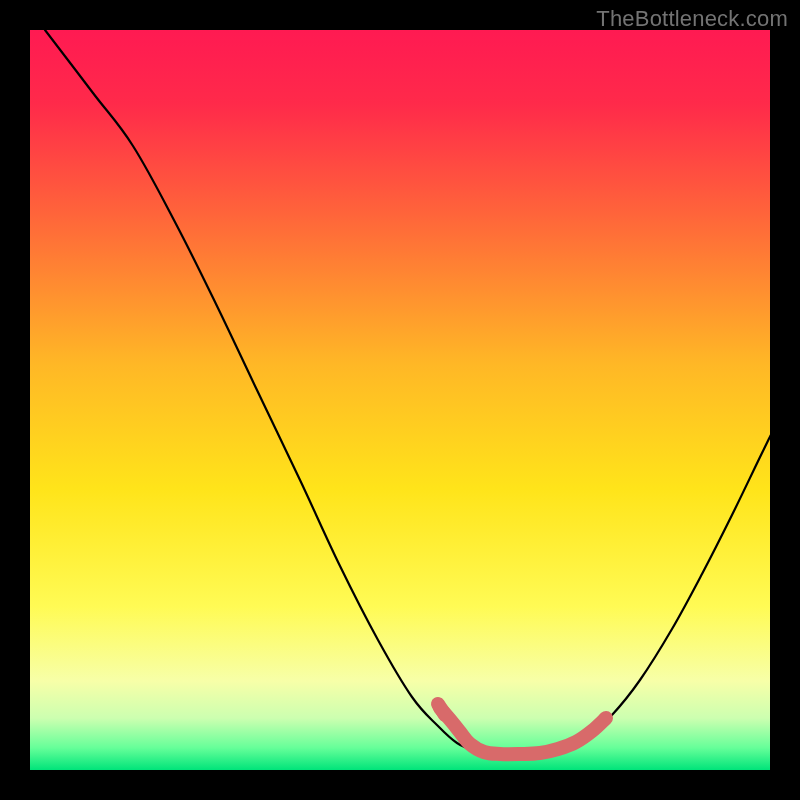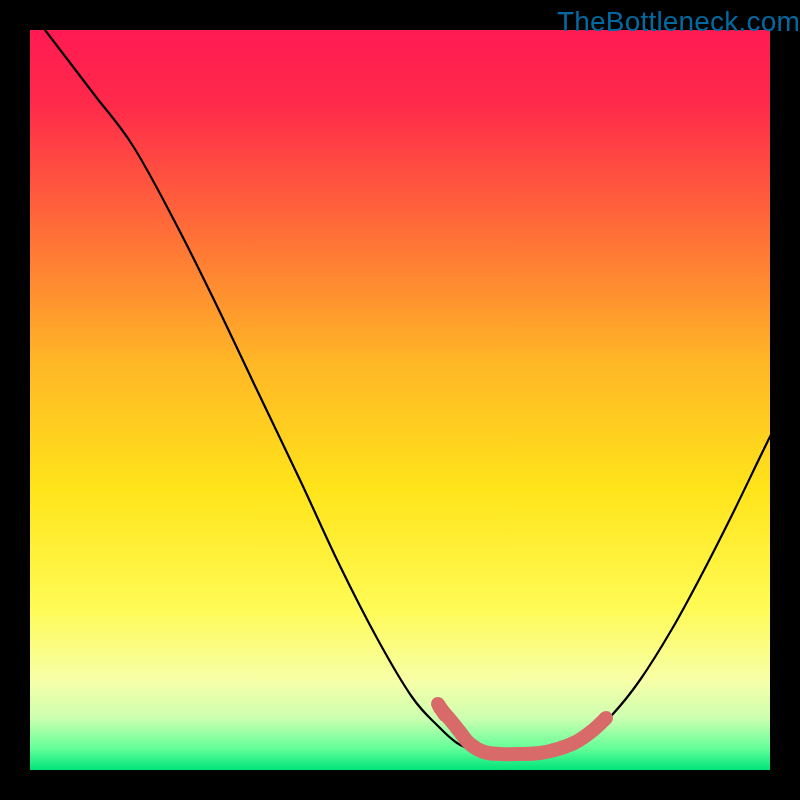--- a/index.html
+++ b/index.html
@@ -13,23 +13,23 @@
   }
   .chart-container {
     position: relative;
     width: 800px;
     height: 800px;
     background: #000;
   }
   .watermark {
     position: absolute;
     top: 6px;
-    right: 0;
-    color: #0369a1;
-    font-size: 28px;
+    right: 12px;
+    color: #737373;
+    font-size: 22px;
     font-weight: 500;
     z-index: 3;
     letter-spacing: 0.2px;
   }
   svg {
     display: block;
   }
 </style>
 </head>
 <body>

